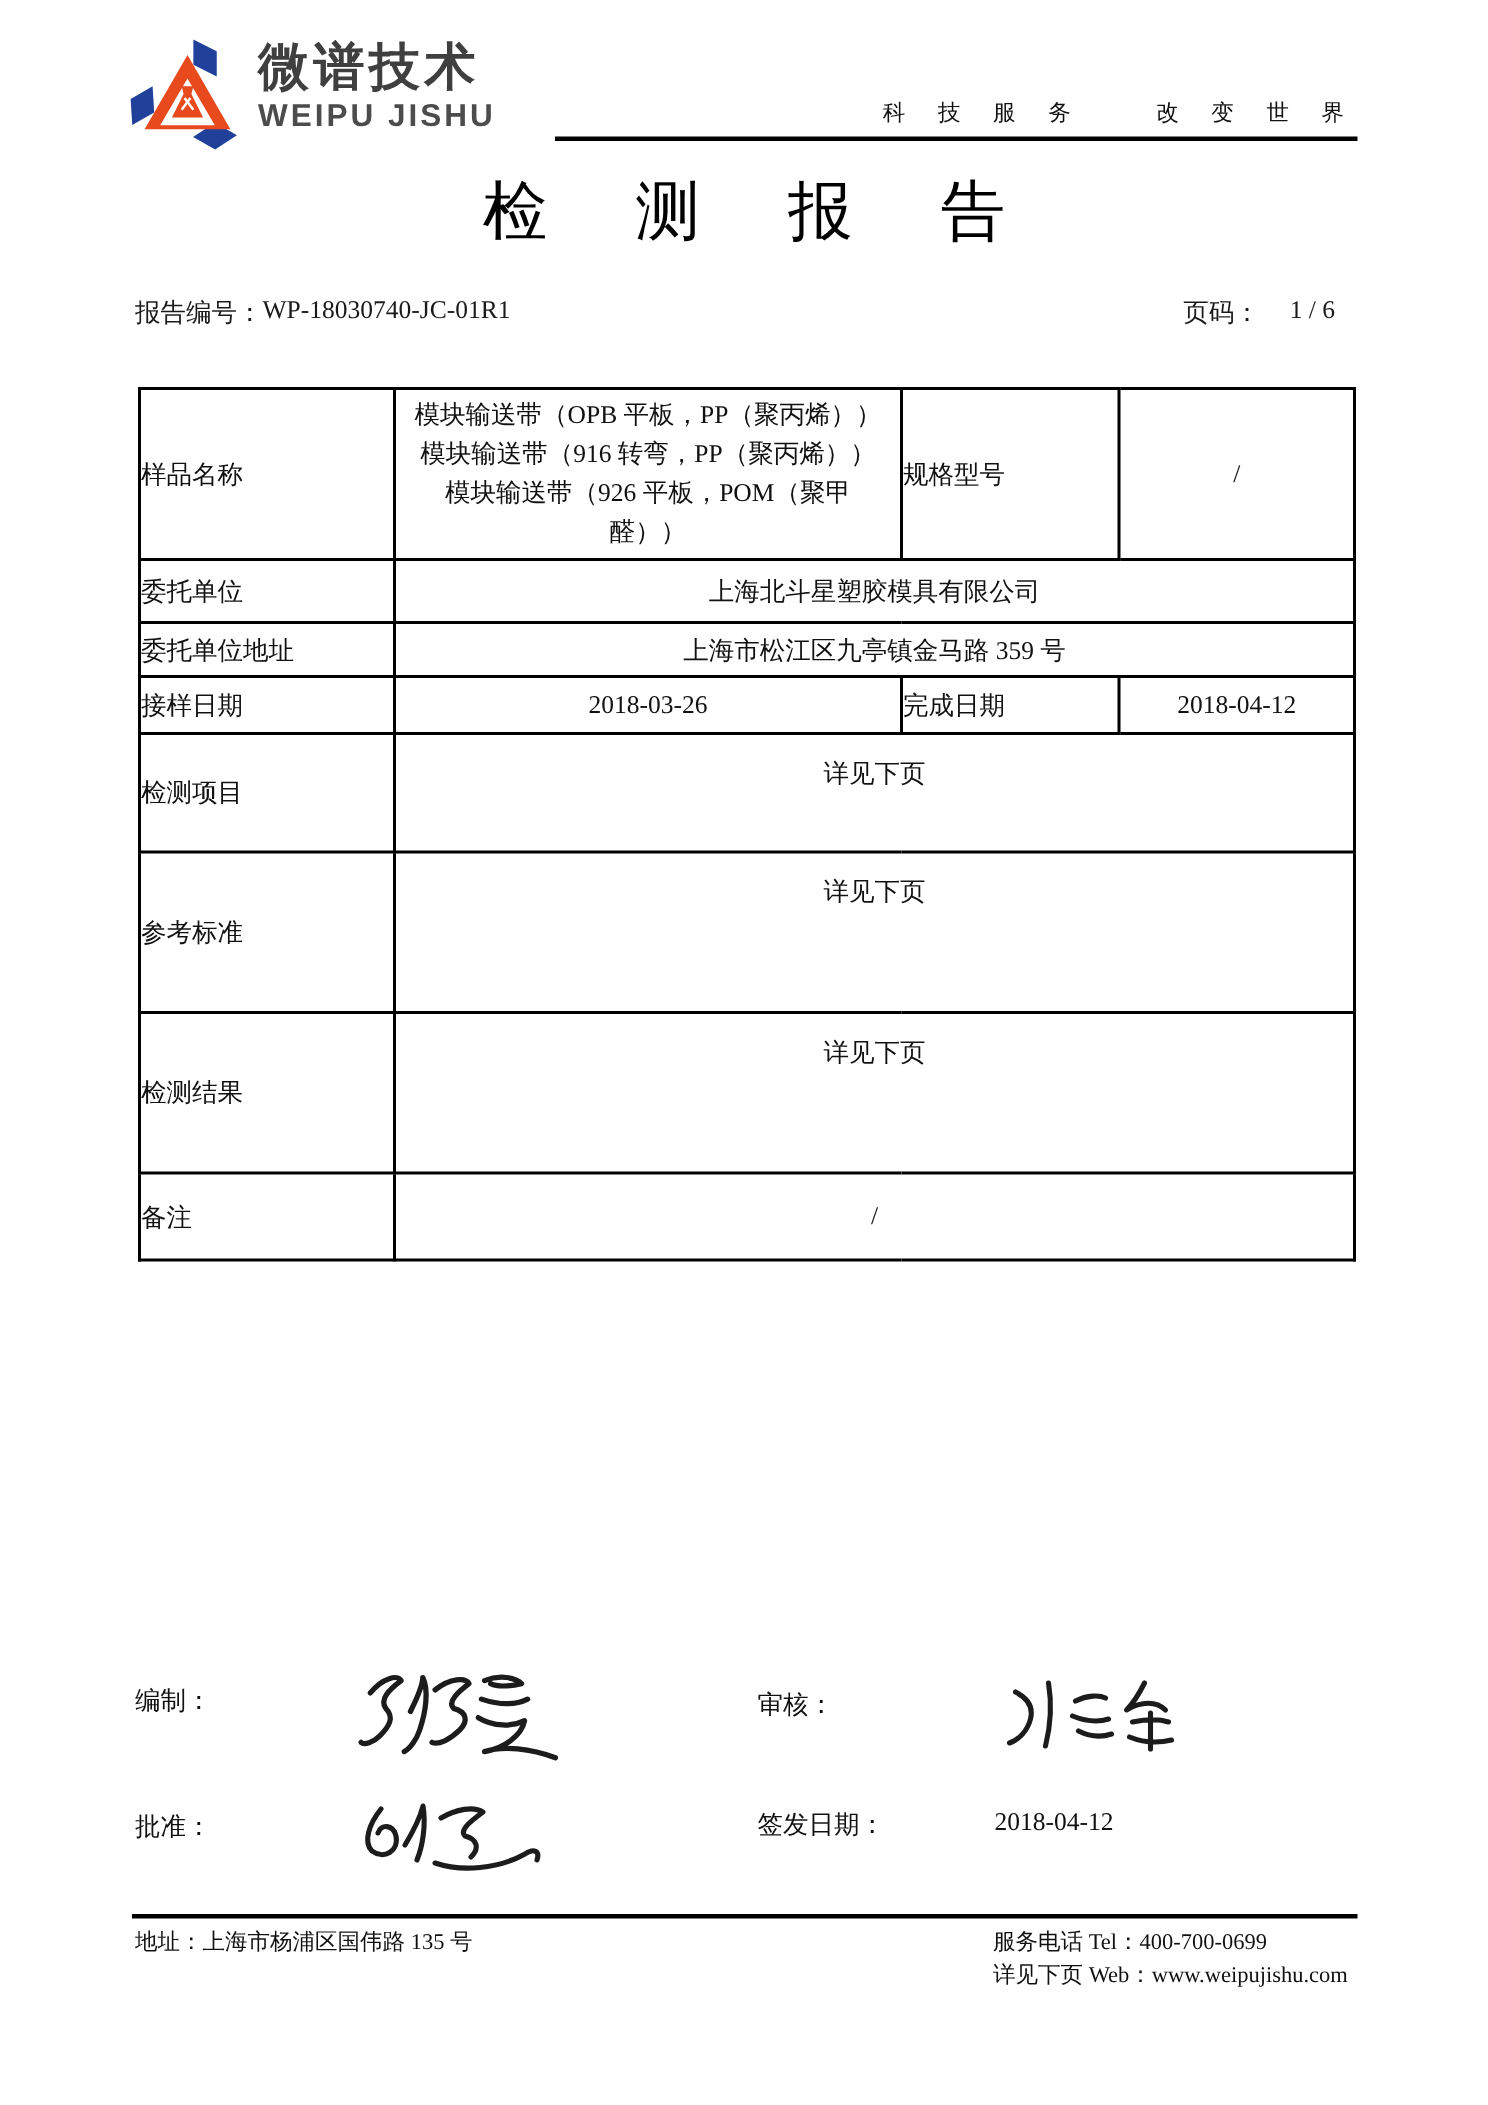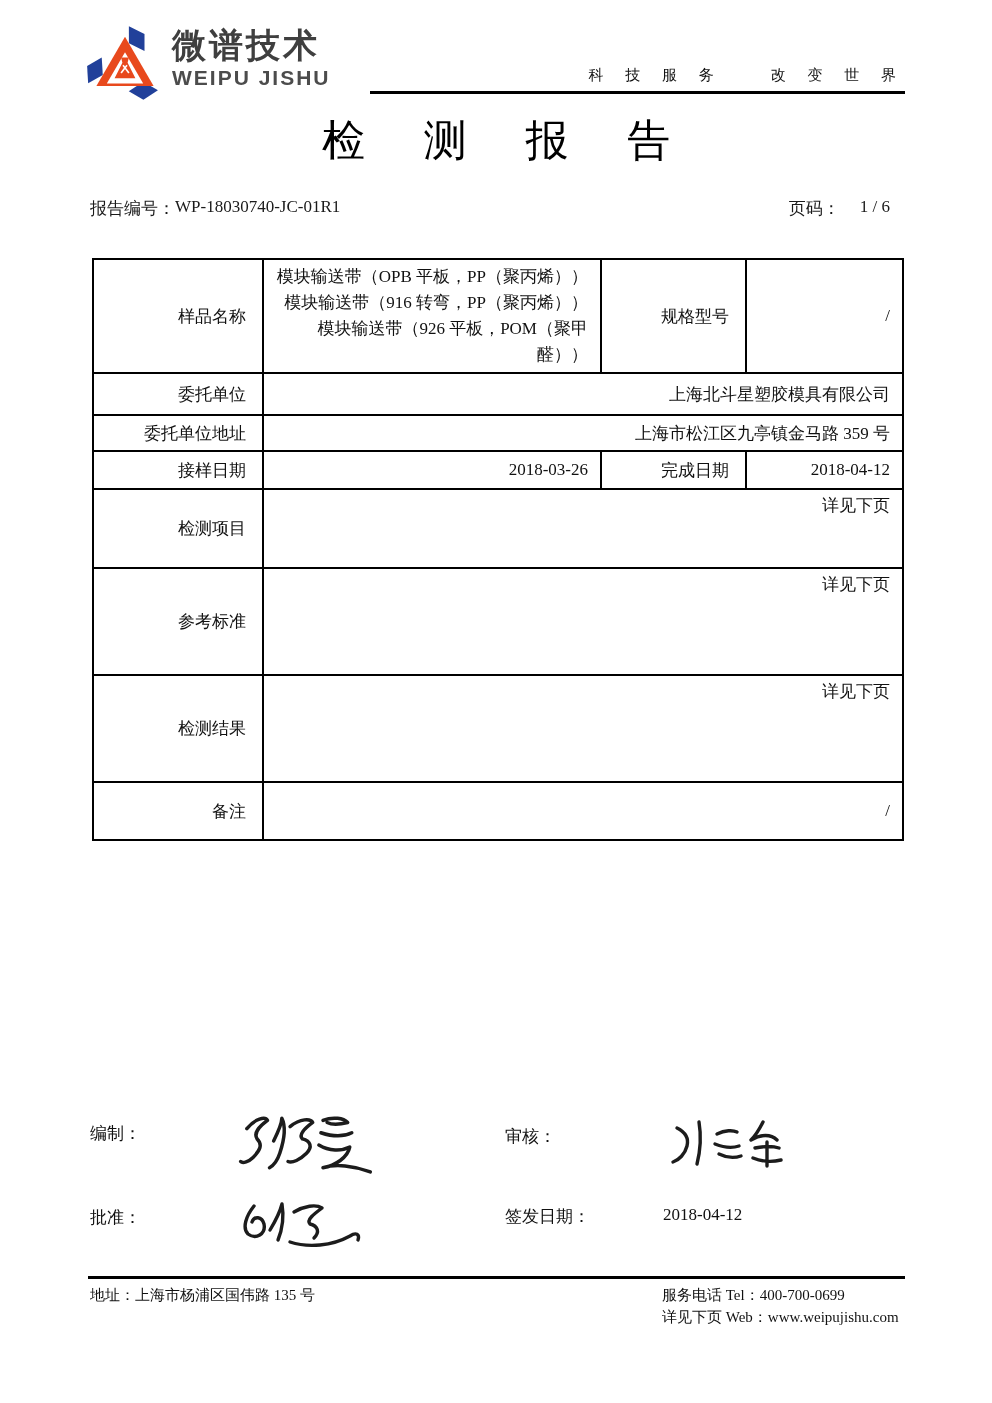--- a/index.html
+++ b/index.html
@@ -24,23 +24,23 @@
   
   .doc-title{position:absolute;left:0;top:112px;width:100%;text-align:center;
     font-size:43px;letter-spacing:24px;padding-left:24px;box-sizing:border-box;color:#000;}
   .meta-row{position:absolute;left:90px;top:197px;width:800px;display:flex;
     justify-content:space-between;font-size:17px;}
   .meta-left{display:flex;}
   .meta-right{display:flex;gap:20px;margin-left:29px;}
   
   table.report{position:absolute;left:92px;top:258px;width:810px;border-collapse:collapse;table-layout:fixed;}
   table.report td{border:2px solid #000;font-size:17px;color:#111;}
-  td.lbl{text-align:right;vertical-align:middle;padding:0 16px;}
-  td.val{text-align:right;vertical-align:middle;padding:4px 12px;}
-  td.val.top{vertical-align:top;padding-top:4px;}
+  td.lbl{text-align:left;vertical-align:middle;padding:0 0;}
+  td.val{text-align:center;vertical-align:middle;padding:4px 12px;}
+  td.val.top{vertical-align:top;padding-top:14px;}
   tr.r1{height:82px;} tr.r2{height:80px;} tr.r3{height:42px;} tr.r4{height:36px;}
   tr.r5{height:38px;} tr.r6{height:79px;} tr.r7{height:107px;} tr.r8{height:107px;} tr.r9{height:58px;}
   .sample-line{line-height:26px;}
   
   .sig-label{position:absolute;font-size:17px;color:#111;}
   .sig-svg{position:absolute;}
   .sig-svg path{fill:none;stroke:#1c1c1c;stroke-width:3.4;stroke-linecap:round;stroke-linejoin:round;}
   .issue-date-val{position:absolute;font-size:17px;color:#111;}
   
   .footer-rule{position:absolute;left:88px;top:1276px;width:817px;height:3px;background:#000;}

